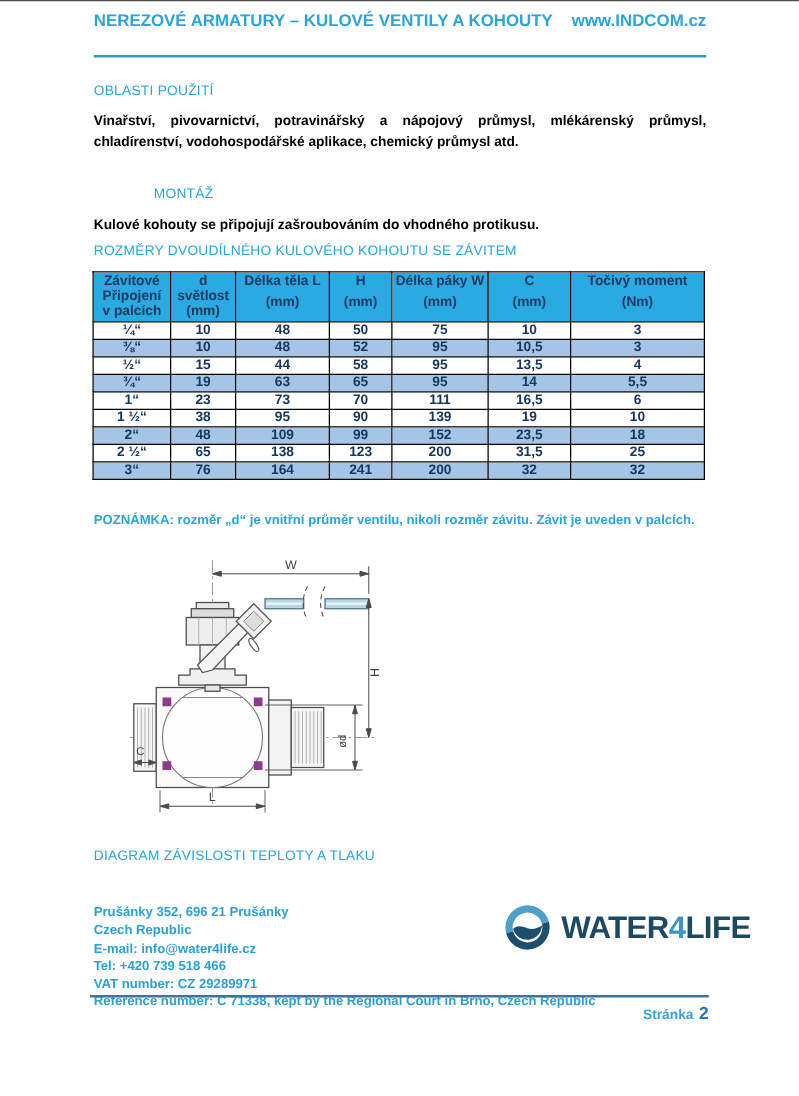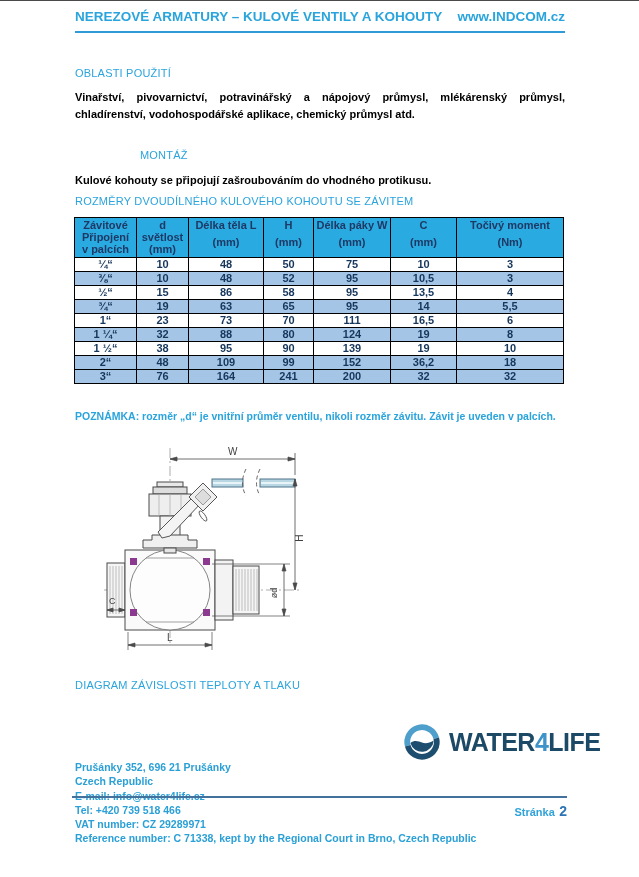--- a/index.html
+++ b/index.html
@@ -7,60 +7,60 @@
   body {
     width:639px; height:877px; position:relative; overflow:hidden;
     font-family:"Liberation Sans", sans-serif;
     border-top:1px solid #4a4a4a;
   }
   .abs { position:absolute; }
   
   .doc-header {
     left:75px; top:8px; width:490px;
     display:flex; justify-content:space-between; align-items:flex-end;
-    border-bottom:2px solid #2e9bd6; padding-bottom:7px;
+    border-bottom:2px solid #2e9bd6; padding-bottom:20px;
   }
   .doc-header .title, .doc-header .site {
     color:#2aa4dc; font-weight:bold; font-size:13.5px; white-space:nowrap;
   }
   
   .sec-head { color:#2aa4dc; font-weight:normal; font-size:11px; letter-spacing:.2px; }
   .body-text { color:#000; font-weight:600; font-size:11px; line-height:16.5px; width:490px; text-align:justify; }
   
   table.dims { border-collapse:collapse; table-layout:fixed; width:489px; font-size:11px; }
   table.dims th, table.dims td { border:1px solid #000; text-align:center; padding:0; overflow:hidden; }
   table.dims th { background:#29abe2; color:#1f3864; font-weight:600; height:40px; vertical-align:top; }
   .thwrap { display:flex; flex-direction:column; justify-content:space-between; height:32px; padding:1px 0 2px 0; }
   .tht { line-height:12px; } .thu { line-height:12px; }
   table.dims td { height:14px; line-height:13px; color:#16365c; font-weight:600; background:#fff; }
   table.dims tr.alt td { background:#a5c5e6; }
   .note { color:#2aa4dc; font-weight:bold; font-size:10.5px; white-space:nowrap; }
   
   svg text { font-family:"Liberation Sans", sans-serif; }
   
-  .address { color:#2ba0d6; font-weight:600; font-size:10.5px; line-height:14.3px;margin-top:37px; }
+  .address { color:#2ba0d6; font-weight:600; font-size:10.5px; line-height:14.3px; }
   .logo { display:flex; align-items:center; gap:8px; }
   .logo-text { font-size:25px; font-weight:bold; letter-spacing:-.5px; white-space:nowrap; }
   .footer-rule { height:2px; background:#41719c; width:495px; }
   .pagebox { width:495px; text-align:right; }
   .pagebox .lbl { color:#2fa3da; font-weight:600; font-size:11px;margin-left:21px; }
   .pagebox .num { color:#2e74b5; font-weight:600; font-size:14px; }
 </style>
 </head>
 <body>
 
 <div class="abs doc-header">
   <span class="title">NEREZOVÉ ARMATURY – KULOVÉ VENTILY A KOHOUTY</span>
   <span class="site">www.INDCOM.cz</span>
 </div>
 
 <div class="abs sec-head" style="left:75px; top:66px;">OBLASTI POUŽITÍ</div>
 <div class="abs body-text" style="left:75px; top:88px;">Vinařství, pivovarnictví, potravinářský a nápojový průmysl, mlékárenský průmysl, chladírenství, vodohospodářské aplikace, chemický průmysl atd.</div>
 
-<div class="abs sec-head" style="left:92px; top:148px;padding-left:48px;">MONTÁŽ</div>
+<div class="abs sec-head" style="left:75px; top:148px;padding-left:48px;">MONTÁŽ</div>
 <div class="abs body-text" style="left:75px; top:171px;">Kulové kohouty se připojují zašroubováním do vhodného protikusu.</div>
 
 <div class="abs sec-head" style="left:75px; top:194px;">ROZMĚRY DVOUDÍLNÉHO KULOVÉHO KOHOUTU SE ZÁVITEM</div>
 
 <table class="dims abs" style="left:74px; top:216px;">
   <colgroup>
     <col style="width:62px">
       <col style="width:52px">
       <col style="width:75px">
       <col style="width:50px">
@@ -129,21 +129,21 @@
         <td>10</td>
         <td>48</td>
         <td>52</td>
         <td>95</td>
         <td>10,5</td>
         <td>3</td>
       </tr>
     <tr>
         <td>½“</td>
         <td>15</td>
-        <td>86</td>
+        <td>44</td>
         <td>58</td>
         <td>95</td>
         <td>13,5</td>
         <td>4</td>
       </tr>
     <tr class="alt">
         <td>¾“</td>
         <td>19</td>
         <td>63</td>
         <td>65</td>
@@ -153,46 +153,46 @@
       </tr>
     <tr>
         <td>1“</td>
         <td>23</td>
         <td>73</td>
         <td>70</td>
         <td>111</td>
         <td>16,5</td>
         <td>6</td>
       </tr>
-    <tr class="alt">
-        <td>1 ¼“</td>
-        <td>32</td>
-        <td>88</td>
-        <td>80</td>
-        <td>124</td>
-        <td>19</td>
-        <td>8</td>
-      </tr>
     <tr>
         <td>1 ½“</td>
         <td>38</td>
         <td>95</td>
         <td>90</td>
         <td>139</td>
         <td>19</td>
         <td>10</td>
       </tr>
     <tr class="alt">
         <td>2“</td>
         <td>48</td>
         <td>109</td>
         <td>99</td>
         <td>152</td>
-        <td>36,2</td>
+        <td>23,5</td>
         <td>18</td>
+      </tr>
+    <tr>
+        <td>2 ½“</td>
+        <td>65</td>
+        <td>138</td>
+        <td>123</td>
+        <td>200</td>
+        <td>31,5</td>
+        <td>25</td>
       </tr>
     <tr class="alt">
         <td>3“</td>
         <td>76</td>
         <td>164</td>
         <td>241</td>
         <td>200</td>
         <td>32</td>
         <td>32</td>
       </tr>

